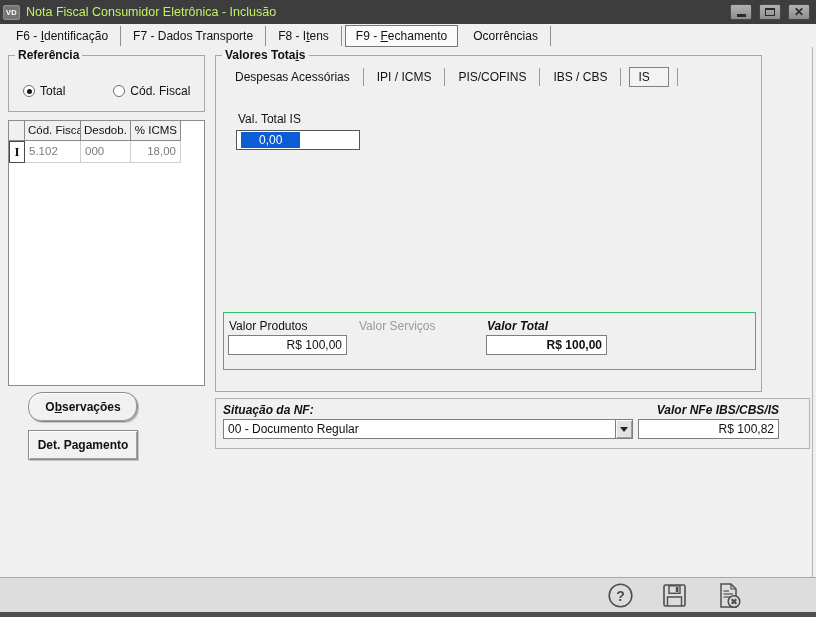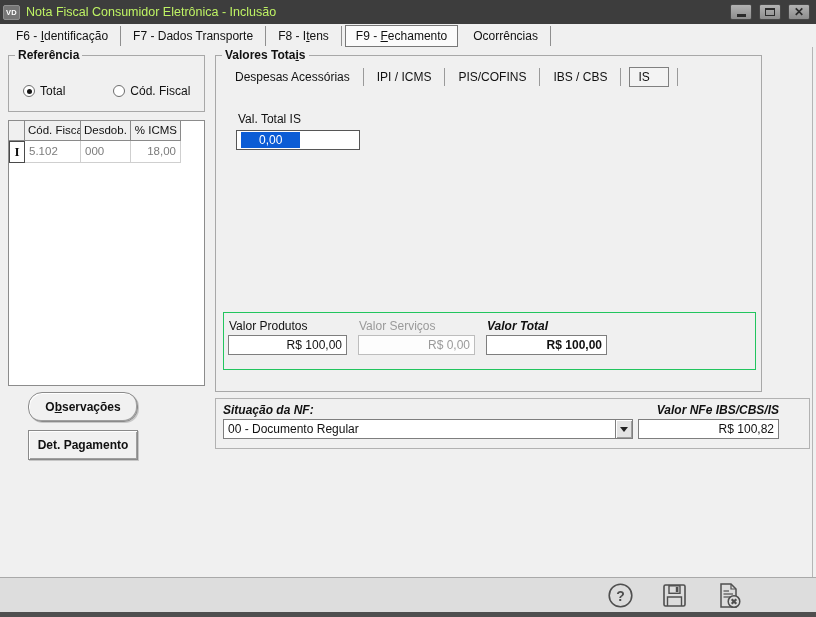--- a/index.html
+++ b/index.html
@@ -196,21 +196,20 @@
       <div class="fld-label" style="left:22px; top:56px;">Val. Total IS</div>
       <div class="fld focus" style="left:20px; top:74px; width:124px;">
         <span class="sel-text">0,00</span>
       </div>
 
       <div class="totals-panel">
         <div class="fld-label" style="left:5px; top:6px;">Valor Produtos</div>
         <div class="fld right" style="left:4px; top:22px; width:119px;">R$ 100,00</div>
 
         <div class="fld-label dim" style="left:135px; top:6px;">Valor Serviços</div>
-        <div class="fld right dim" style="left:134px; top:22px; width:117px;">R$ 0,00</div>
 
         <div class="fld-label bold" style="left:263px; top:6px;">Valor Total</div>
         <div class="fld right bold" style="left:262px; top:22px; width:121px;">R$ 100,00</div>
       </div>
     </div>
 
     <div class="sit-panel">
       <div class="fld-label bold" style="left:7px; top:4px;">Situação da NF:</div>
       <div class="combo">
         <span class="combo-text">00 - Documento Regular</span>

